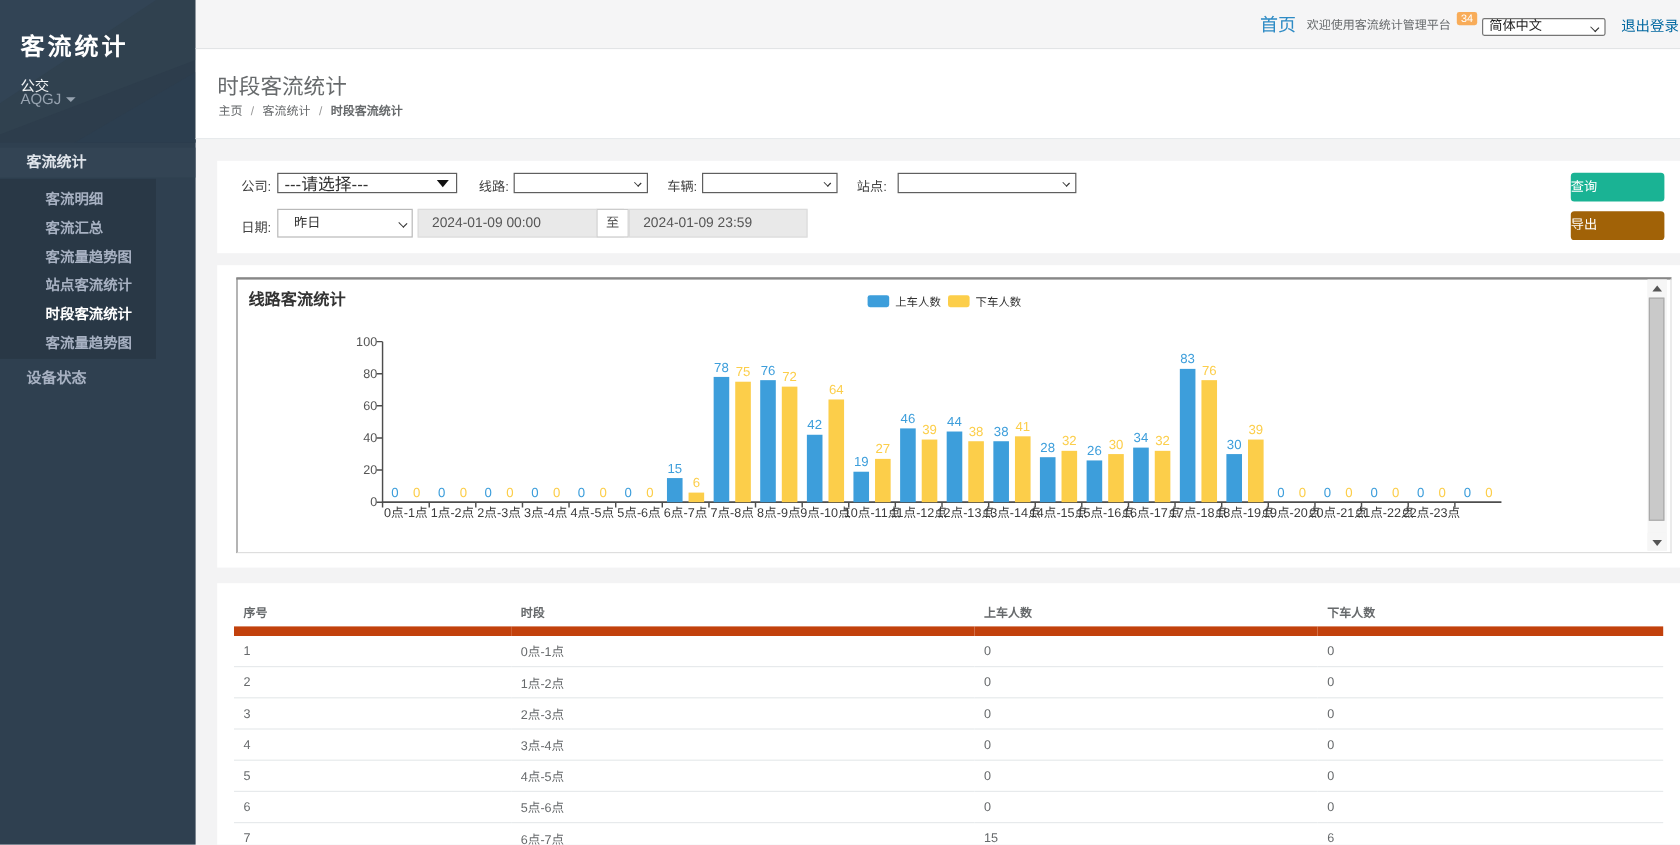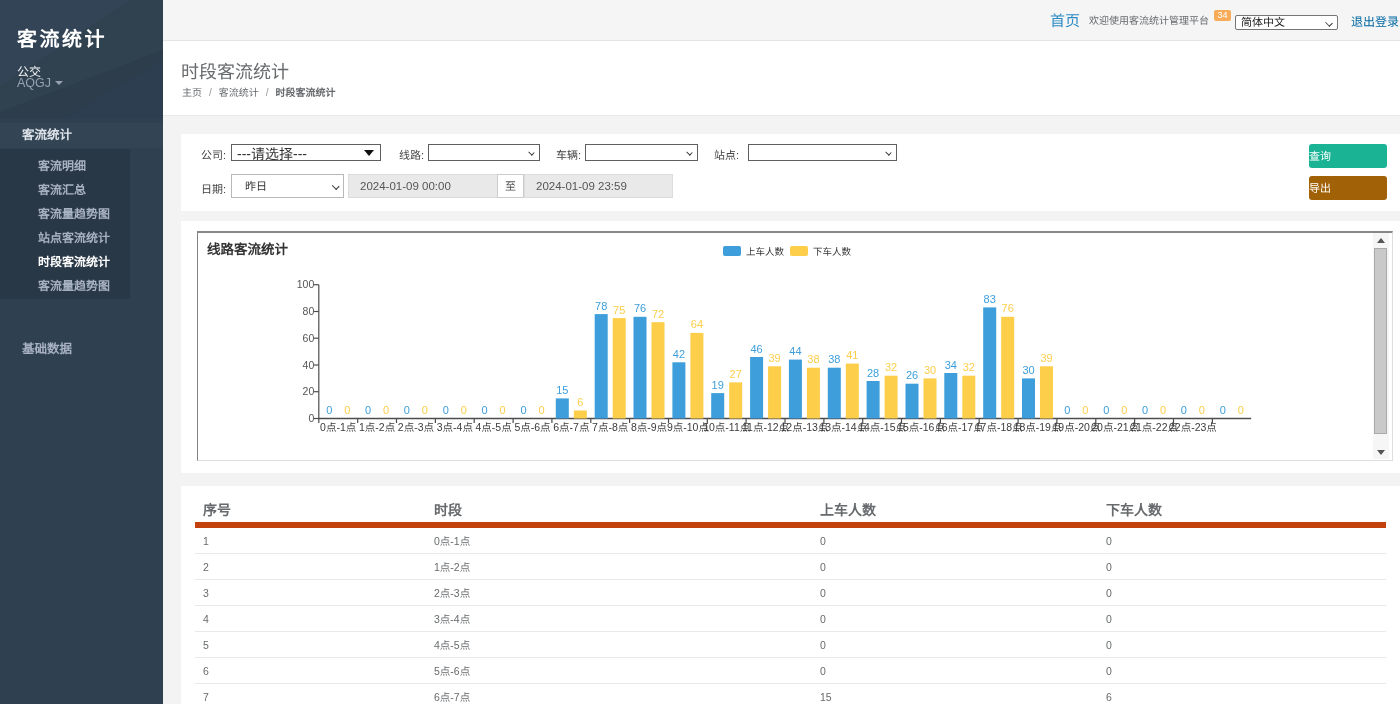--- a/index.html
+++ b/index.html
@@ -59,21 +59,21 @@
 .vsb{position:absolute;right:3px;top:0;width:16px;height:226px;background:#f6f6f6}
 .vsb .ab{position:absolute;left:0;width:16px;height:15px;background:#f6f6f6}
 .vsb .ab.d{bottom:0;top:auto}
 .vsb .ab i{position:absolute;left:4px;width:0;height:0;border-left:4px solid transparent;border-right:4px solid transparent}
 .vsb .ab.u i{top:5px;border-bottom:5px solid #555}
 .vsb .ab.d i{top:6px;border-top:5px solid #555}
 .vsb .th{position:absolute;left:1px;top:15px;width:13px;height:186px;background:#c9c9c9;border:1px solid #aaa}
 
 .tbx{position:absolute;left:181px;top:486px;width:1219px;height:218px;background:#fff;overflow:hidden}
 table{position:absolute;left:14px;top:10px;width:1191px;border-collapse:collapse;table-layout:fixed}
-th{box-sizing:content-box;height:26px;font-size:14px;color:#676a6c;text-align:left;padding-left:8px;border-bottom:6px solid #c2410c;font-weight:bold}
+th{box-sizing:content-box;height:26px;font-size:10px;color:#676a6c;text-align:left;padding-left:8px;border-bottom:8px solid #c2410c;font-weight:bold}
 td{box-sizing:content-box;height:25px;font-size:10.5px;color:#676a6c;padding-left:8px;border-bottom:1px solid #e7eaec}
 col.c1{width:231px}col.c2{width:386px}col.c3{width:286px}
 </style></head>
 <body>
 <div id="app">
 
 <div class="sb">
   <svg class="pat" width="163" height="119" viewBox="0 0 163 119">
     <rect width="163" height="119" fill="#2d3d4c"></rect>
     <polygon points="0,0 163,0 163,50 0,112" fill="#30414f"></polygon>
@@ -85,21 +85,21 @@
   <div class="usr">AQGJ<b></b></div>
   <div class="mi p1">客流统计</div>
   <div class="sub">
     <div>客流明细</div>
     <div>客流汇总</div>
     <div>客流量趋势图</div>
     <div>站点客流统计</div>
     <div class="on">时段客流统计</div>
     <div>客流量趋势图</div>
   </div>
-  <div class="mi p3">基础数据</div>
+  <div class="mi p2">设备状态</div>
 </div>
 
 <div class="tb">
   <span class="home">首页</span>
   <span class="wel">欢迎使用客流统计管理平台</span>
   <span class="bdg">34</span>
   <span class="lang">简体中文<i></i></span>
   <span class="out">退出登录</span>
 </div>
 

